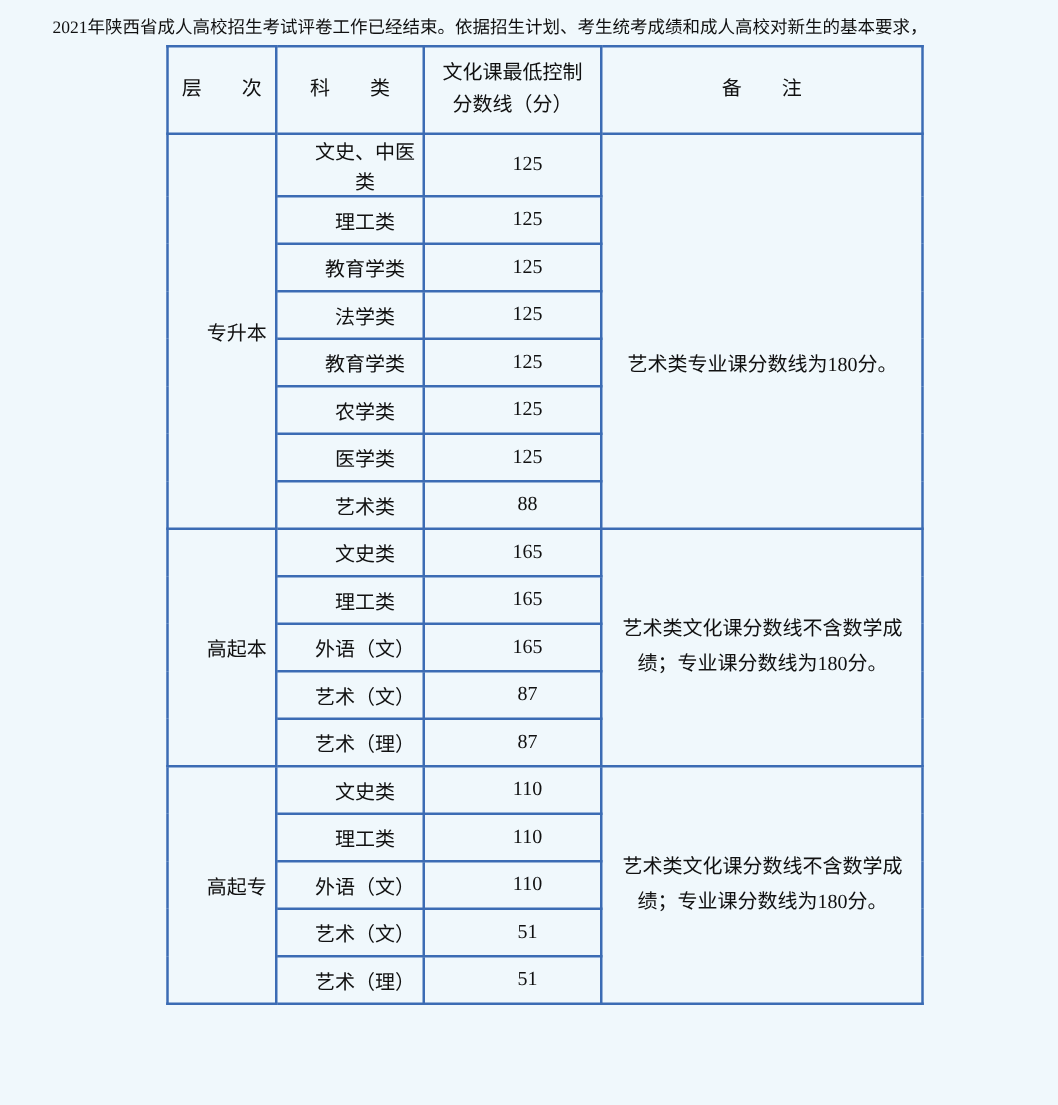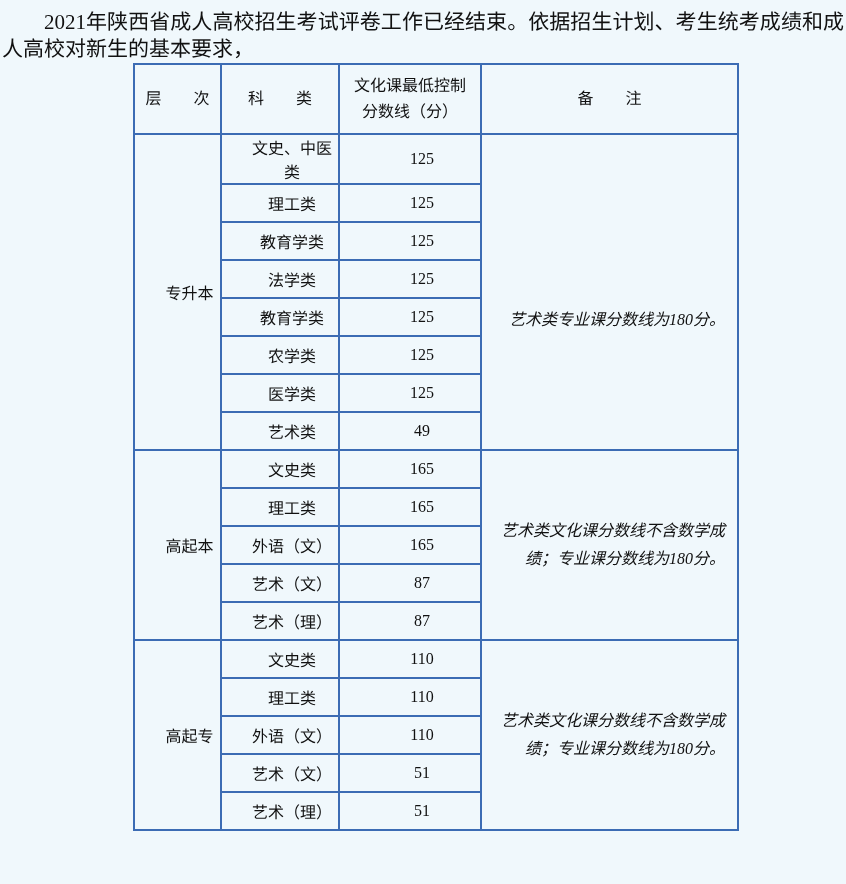--- a/index.html
+++ b/index.html
@@ -10,22 +10,22 @@
   }
   *{box-sizing:border-box;}
   html,body{margin:0;padding:0;}
   body{
     width:846px;height:884px;overflow:hidden;
     background:var(--bg);
     color:var(--text);
     font-family:"Liberation Serif","DejaVu Serif",serif;
   }
   .intro{
-    margin:9px 2px 0 2px;
-    font-size:21px;
+    margin:9px 2px 0 14px;
+    font-size:14px;
     line-height:27px;
     text-align:justify;
   }
   .intro .line1{text-indent:2em;}
   table.score-table{
     border-collapse:collapse;
     table-layout:fixed;
     margin:0 0 0 133px;
     width:604px;
   }
@@ -37,24 +37,23 @@
     border:2px solid var(--border-blue);
     font-weight:normal;
     font-size:16px;
     vertical-align:middle;
     text-align:center;
     padding:0;
   }
   .score-table thead th{height:70px;line-height:26px;}
   .score-table tbody td{height:38px;padding-left:24px;}
   .score-table td.remark{
-    text-align:right;
+    text-align:center;
     padding:0 12px 0 13px;
     line-height:28px;
-    font-style:italic;
   }
   .score-table td.remark.pad-top{padding-top:56px;}
   .score-table td.black-top{border-top:2px solid var(--divider-black);}
 </style>
 </head>
 <body>
 
 <div class="intro">
   <div class="line1">2021年陕西省成人高校招生考试评卷工作已经结束。依据招生计划、考生统考成绩和成人高校对新生的基本要求，</div>
 </div>
@@ -103,21 +102,21 @@
       <tr>
         <td>农学类</td>
         <td>125</td>
       </tr>
       <tr>
         <td>医学类</td>
         <td>125</td>
       </tr>
       <tr>
         <td>艺术类</td>
-        <td>49</td>
+        <td>88</td>
       </tr>
       <tr>
         <td rowspan="5">高起本</td>
         <td>文史类</td>
         <td>165</td>
         <td rowspan="5" class="remark">艺术类文化课分数线不含数学成绩；专业课分数线为180分。</td>
       </tr>
       <tr>
         <td>理工类</td>
         <td>165</td>

